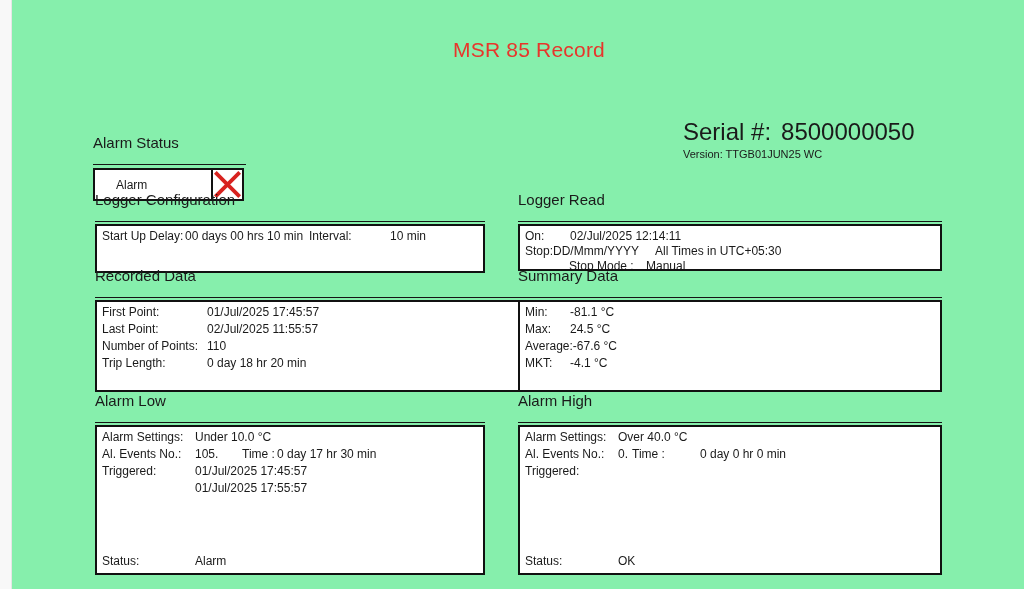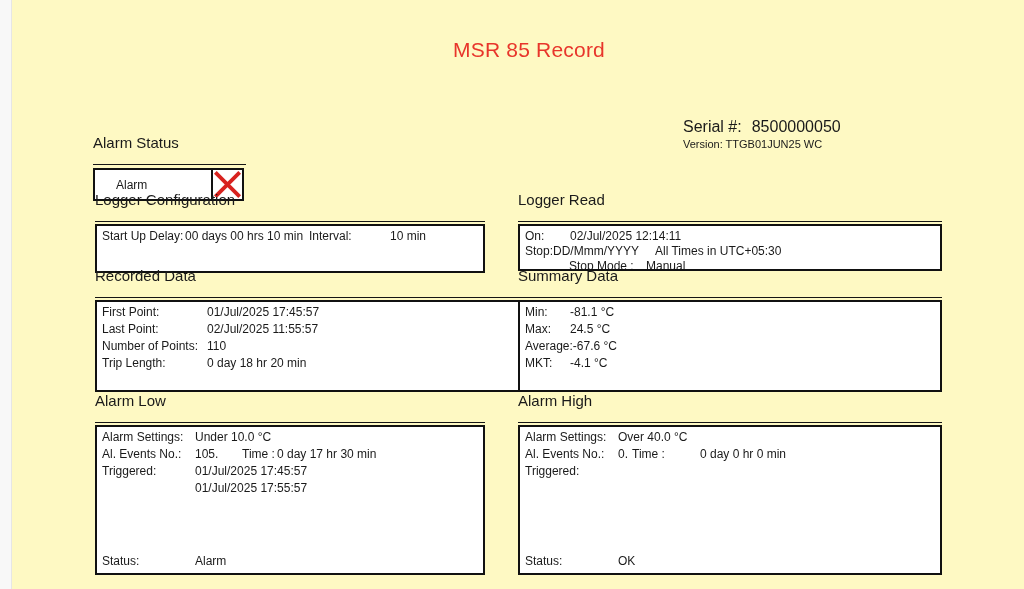--- a/index.html
+++ b/index.html
@@ -1,31 +1,31 @@
 <!DOCTYPE html>
 <html><head>
 <meta charset="utf-8">
 <style>
   * { margin:0; padding:0; box-sizing:border-box; }
   html,body { background:#ffffff; }
   body { font-family:"Liberation Sans", sans-serif; color:#1a1a1a; }
   #page {
-    position:relative; width:1024px; height:589px; background:#fef9c3;
+    position:relative; width:1024px; height:589px; background:#86efac;
     overflow:hidden;
   }
   .left-gutter {
     position:absolute; left:0; top:0; width:12px; height:589px;
     background:#f8f8f8; border-right:1px solid #e6e6e6;
   }
   .doc-title {
     position:absolute; left:0; top:38px; width:1058px; text-align:center;
     font-size:21px; letter-spacing:0.2px;
   }
   .serial-block { position:absolute; left:683px; top:118px; }
-  .serial-line { font-size:16px; white-space:nowrap; }
+  .serial-line { font-size:24px; white-space:nowrap; }
   .serial-line .num { margin-left:10px; }
   .version-line { font-size:11px; margin-top:2px; }
 
   .section { position:absolute; }
   .sec-heading {
     font-size:15px; line-height:18px; padding-bottom:12px;
     border-bottom:1px solid #151515; margin-bottom:2px; white-space:nowrap;
   }
   .box {
     border:2px solid #111; background:#fff; width:100%;

